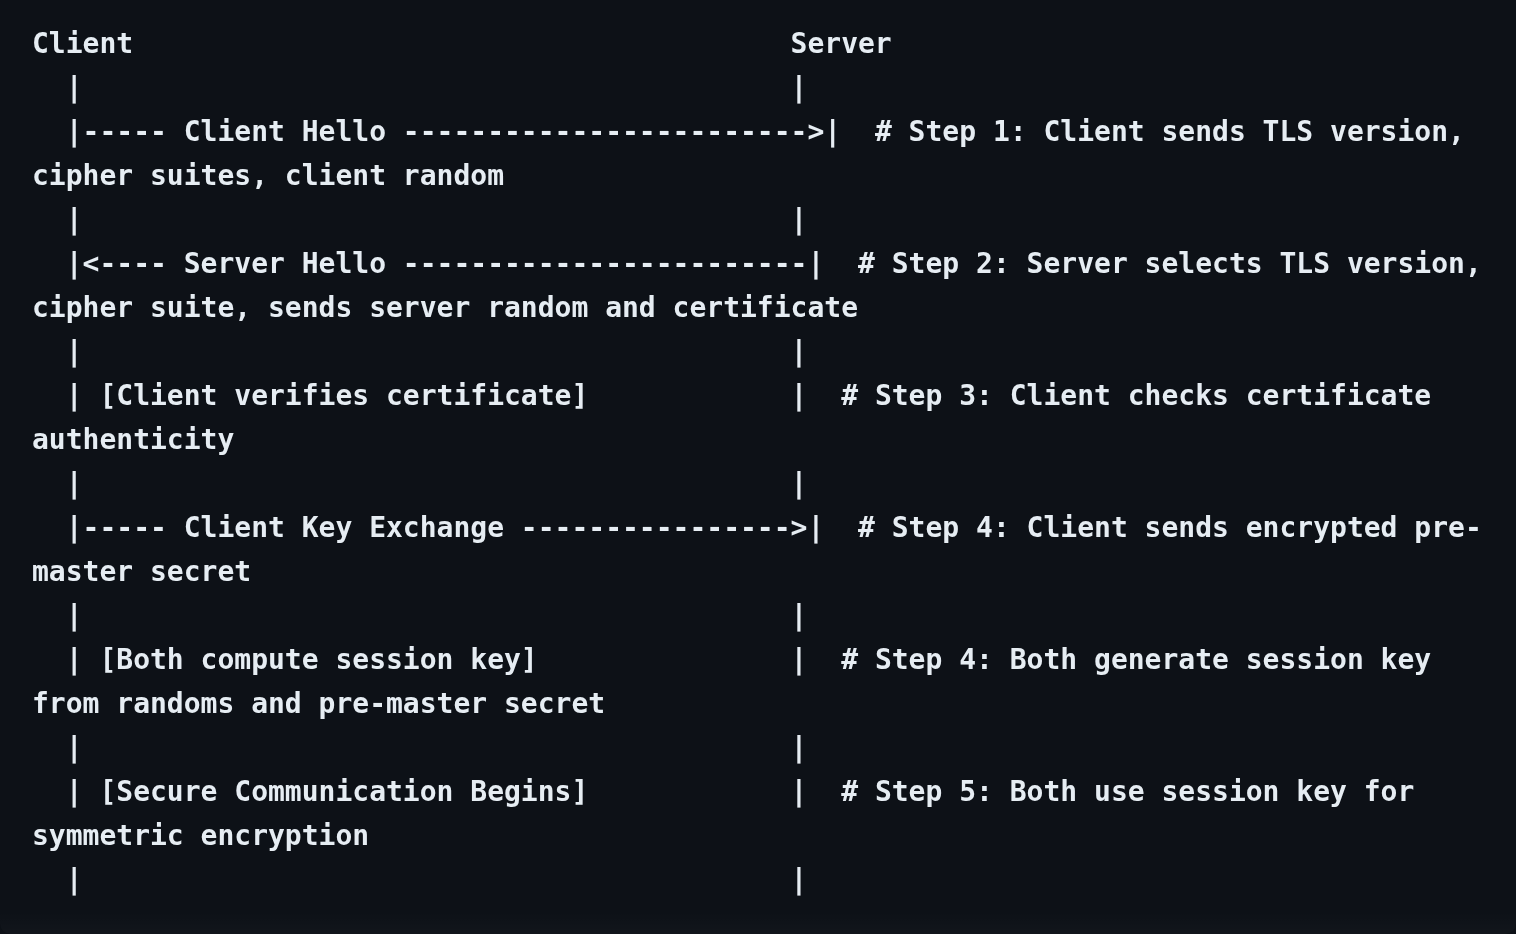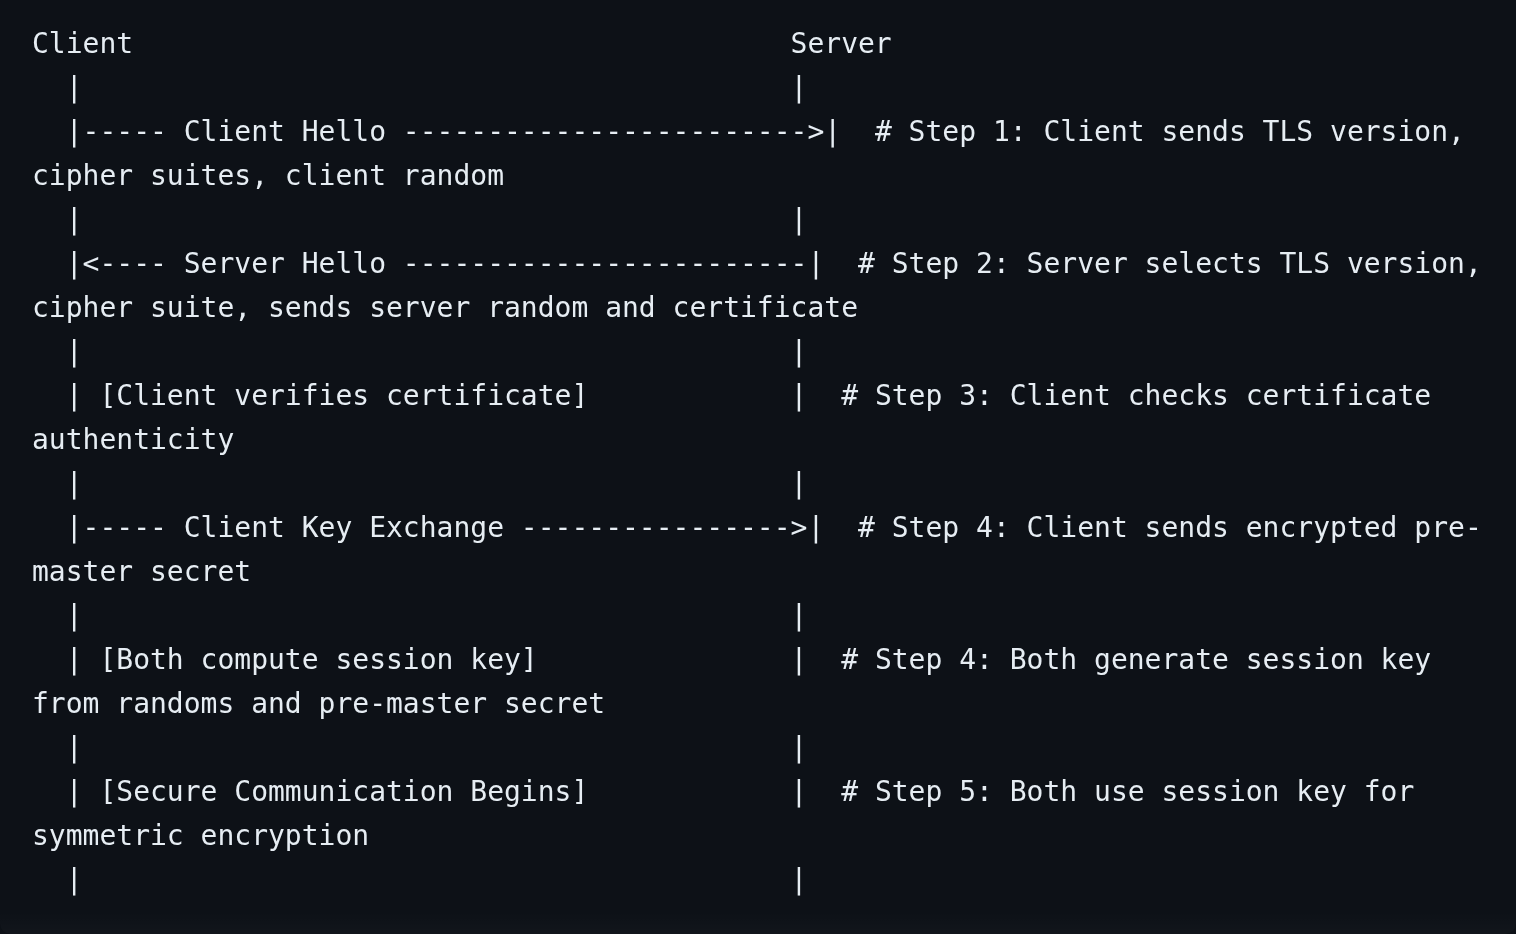--- a/index.html
+++ b/index.html
@@ -16,20 +16,21 @@
   }
   #terminal {
     position: relative;
     width: 1516px;
     height: 934px;
     box-sizing: border-box;
     background: #0d1117;
     border-radius: 0 0 10px 10px;
     padding: 22px 7px 0 32px;
     overflow: hidden;
+    font-weight: bold;
   }
   #terminal::after {
     
     content: "";
     position: absolute;
     left: 0; right: 0; bottom: 0;
     height: 22px;
     background: linear-gradient(to bottom, rgba(255,255,255,0.000), rgba(255,255,255,0.018));
     border-radius: 0 0 10px 10px;
     pointer-events: none;

